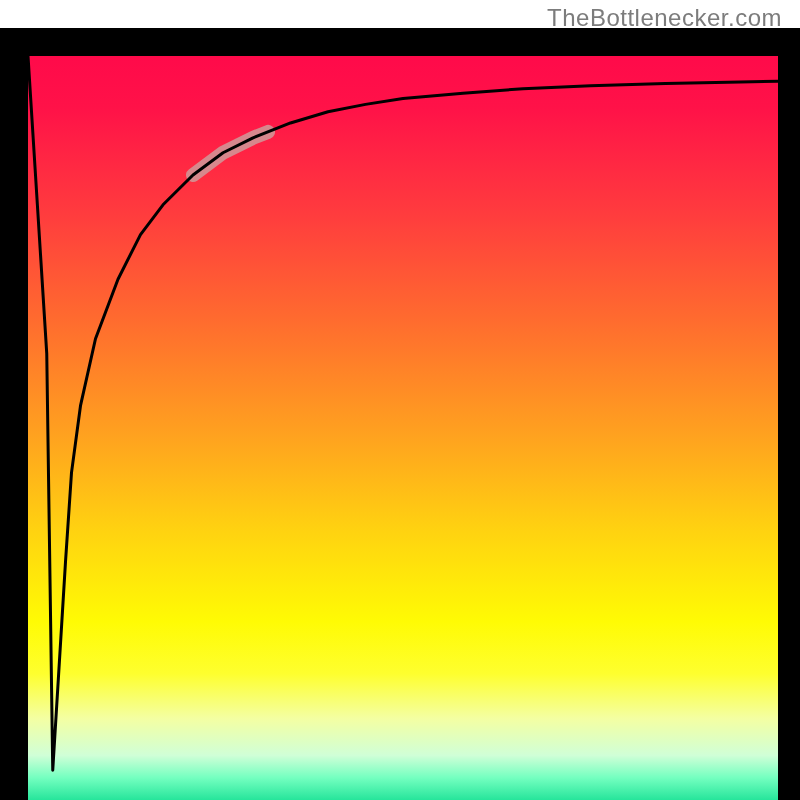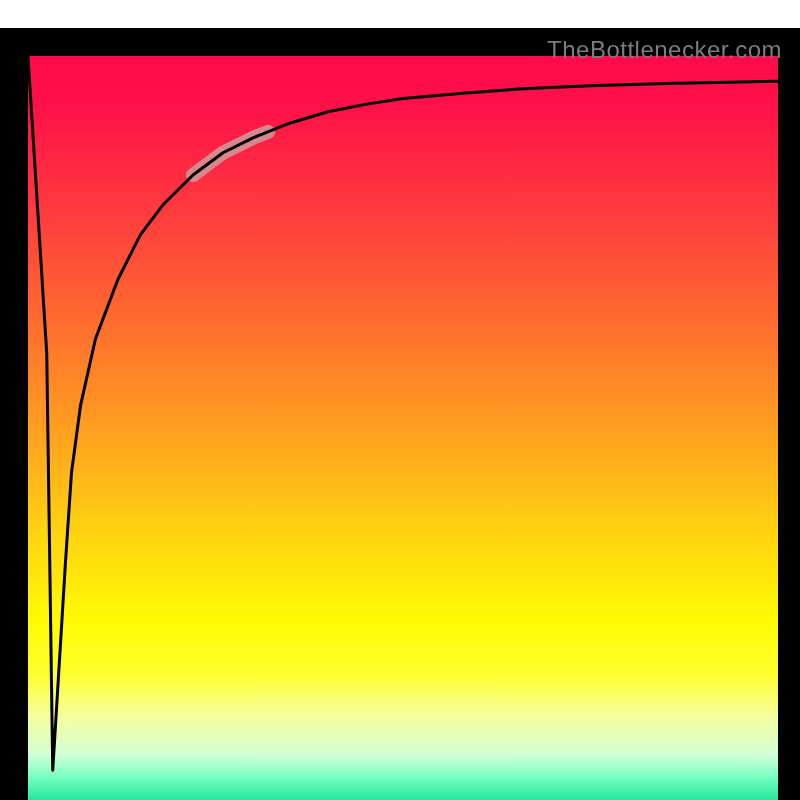--- a/index.html
+++ b/index.html
@@ -18,21 +18,20 @@
   }
   .watermark {
     position: absolute;
     top: 4px;
     right: 18px;
     font-size: 24px;
     letter-spacing: 0.5px;
     color: #7c7c7c;
     font-weight: 400;
     z-index: 20;
-    margin-top: 32px;
   }
   .plot {
     position: absolute;
     background: #000;
     z-index: 1;
   }
   .plot-inner {
     position: absolute;
     overflow: hidden;
     z-index: 2;

